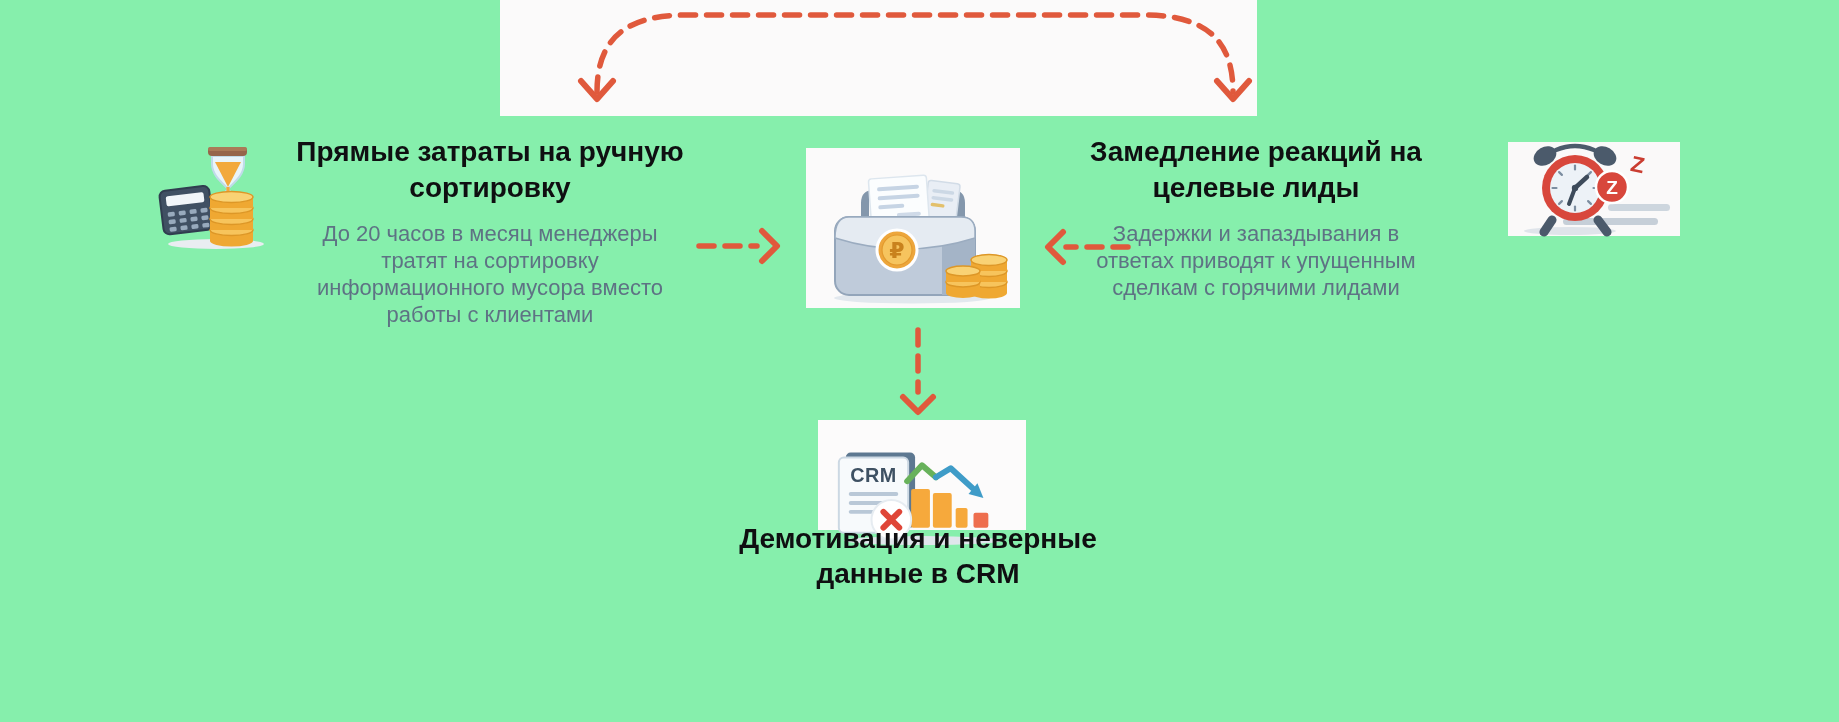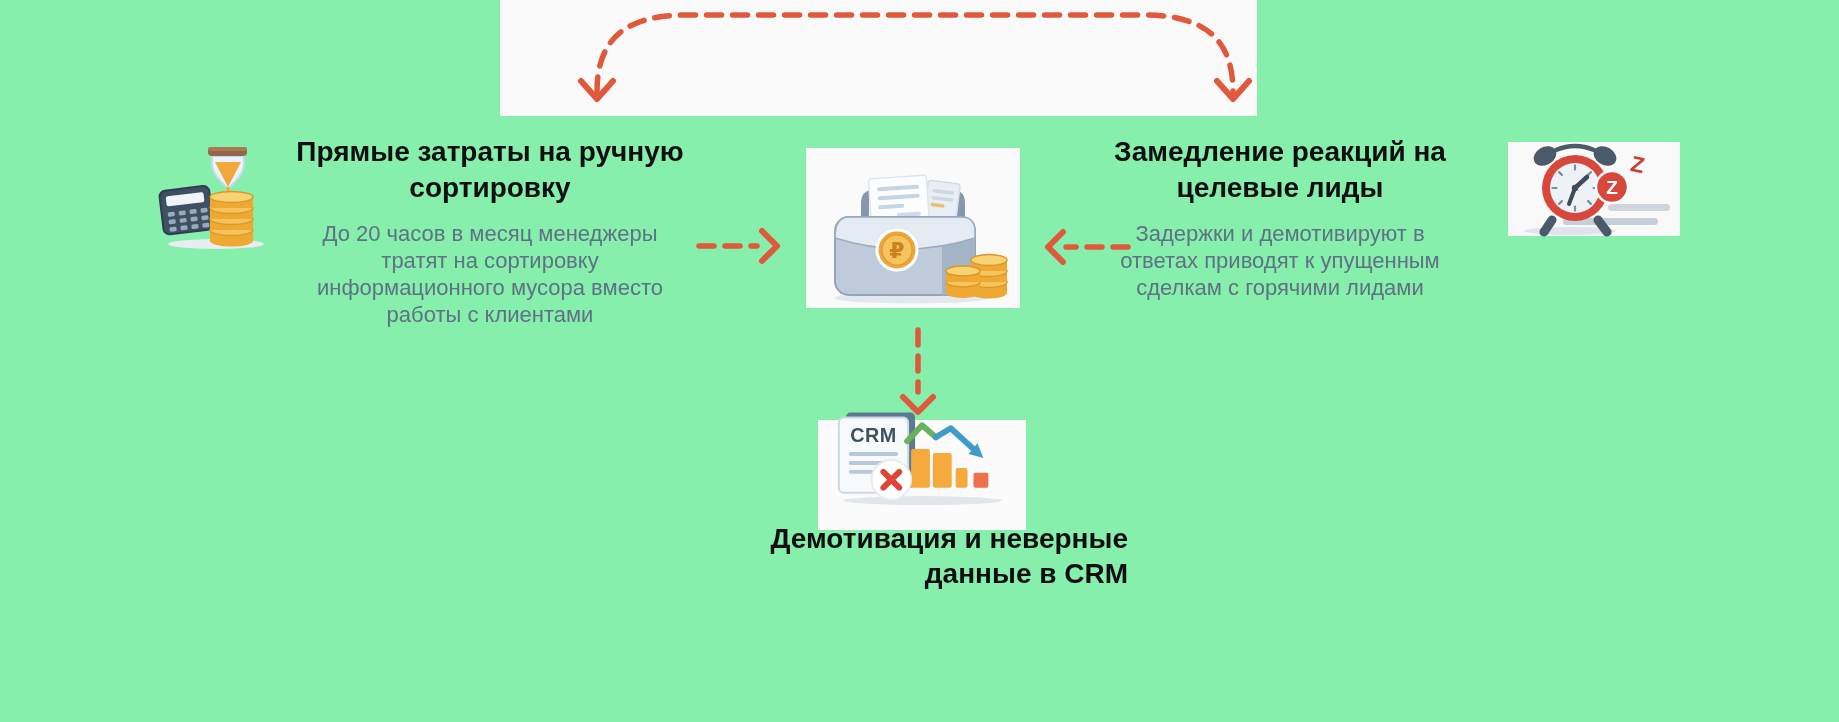--- a/index.html
+++ b/index.html
@@ -21,35 +21,35 @@
   .tile-bottom { left: 818px;  top: 420px; width: 208px; height: 110px; background:#fcfbfb; }
 
   .arrows-layer { position: absolute; left: 0; top: 0; pointer-events: none; }
   .arrow-dash { fill: none; stroke: #E0593C; stroke-width: 5.5; stroke-linecap: round; stroke-dasharray: 15 11; }
   .arrow-head { fill: none; stroke: #E0593C; stroke-width: 6; stroke-linecap: round; stroke-linejoin: round; }
 
   figure.icon { position: absolute; }
   .icon-left   { left: 158px;  top: 140px; }
   .icon-center { left: 830px;  top: 172px; }
   .icon-right  { left: 1508px; top: 142px; }
-  .icon-bottom { left: 824px;  top: 408px; }
+  .icon-bottom { left: 824px;  top: 448px; }
 
   .text-block { position: absolute; text-align: center; }
   .text-left   { left: 280px;  top: 134px; width: 420px; }
-  .text-right  { left: 1070px; top: 134px; width: 420px; }
+  .text-right  { left: 1046px; top: 134px; width: 420px; }
   .text-bottom { left: 708px;  top: 521px; width: 420px; }
 
   .title {
     font-size: 28px;
     line-height: 36px;
     font-weight: 700;
     color: #0f0f11;
     white-space: pre-line;
   }
-  .text-bottom .title { line-height: 35px; text-align: right; }
+  .text-bottom .title { line-height: 35px; }
 
   .body-text {
     margin-top: 14px;
     font-size: 22px;
     line-height: 27px;
     font-weight: 400;
     color: #5e7284;
     white-space: pre-line;
   }
   .text-bottom .body-text { margin-top: 16px; line-height: 26px; }
@@ -203,21 +203,21 @@
             <rect x="116" y="99" width="34" height="11" fill="#efa832"></rect>
             <ellipse cx="133" cy="99" rx="17" ry="5" fill="#f9d274" stroke="#dd9727" stroke-width="1.5"></ellipse>
           </g>
       </g>
     </svg>
   </figure>
 
   <section class="text-block text-right">
     <h2 class="title">Замедление реакций на
 целевые лиды</h2>
-    <p class="body-text">Задержки и демотивируют в
+    <p class="body-text">Задержки и запаздывания в
 ответах приводят к упущенным
 сделкам с горячими лидами</p>
   </section>
 
   <figure class="icon icon-right">
     <svg width="192" height="96" viewBox="0 0 192 96">
       <g>
         <ellipse cx="62" cy="89" rx="46" ry="4" fill="#dfe4ea"></ellipse>
         <rect x="100" y="62" width="62" height="7" rx="3.5" fill="#cdd6de"></rect>
         <rect x="55" y="76" width="95" height="7" rx="3.5" fill="#c6cfd8"></rect>

